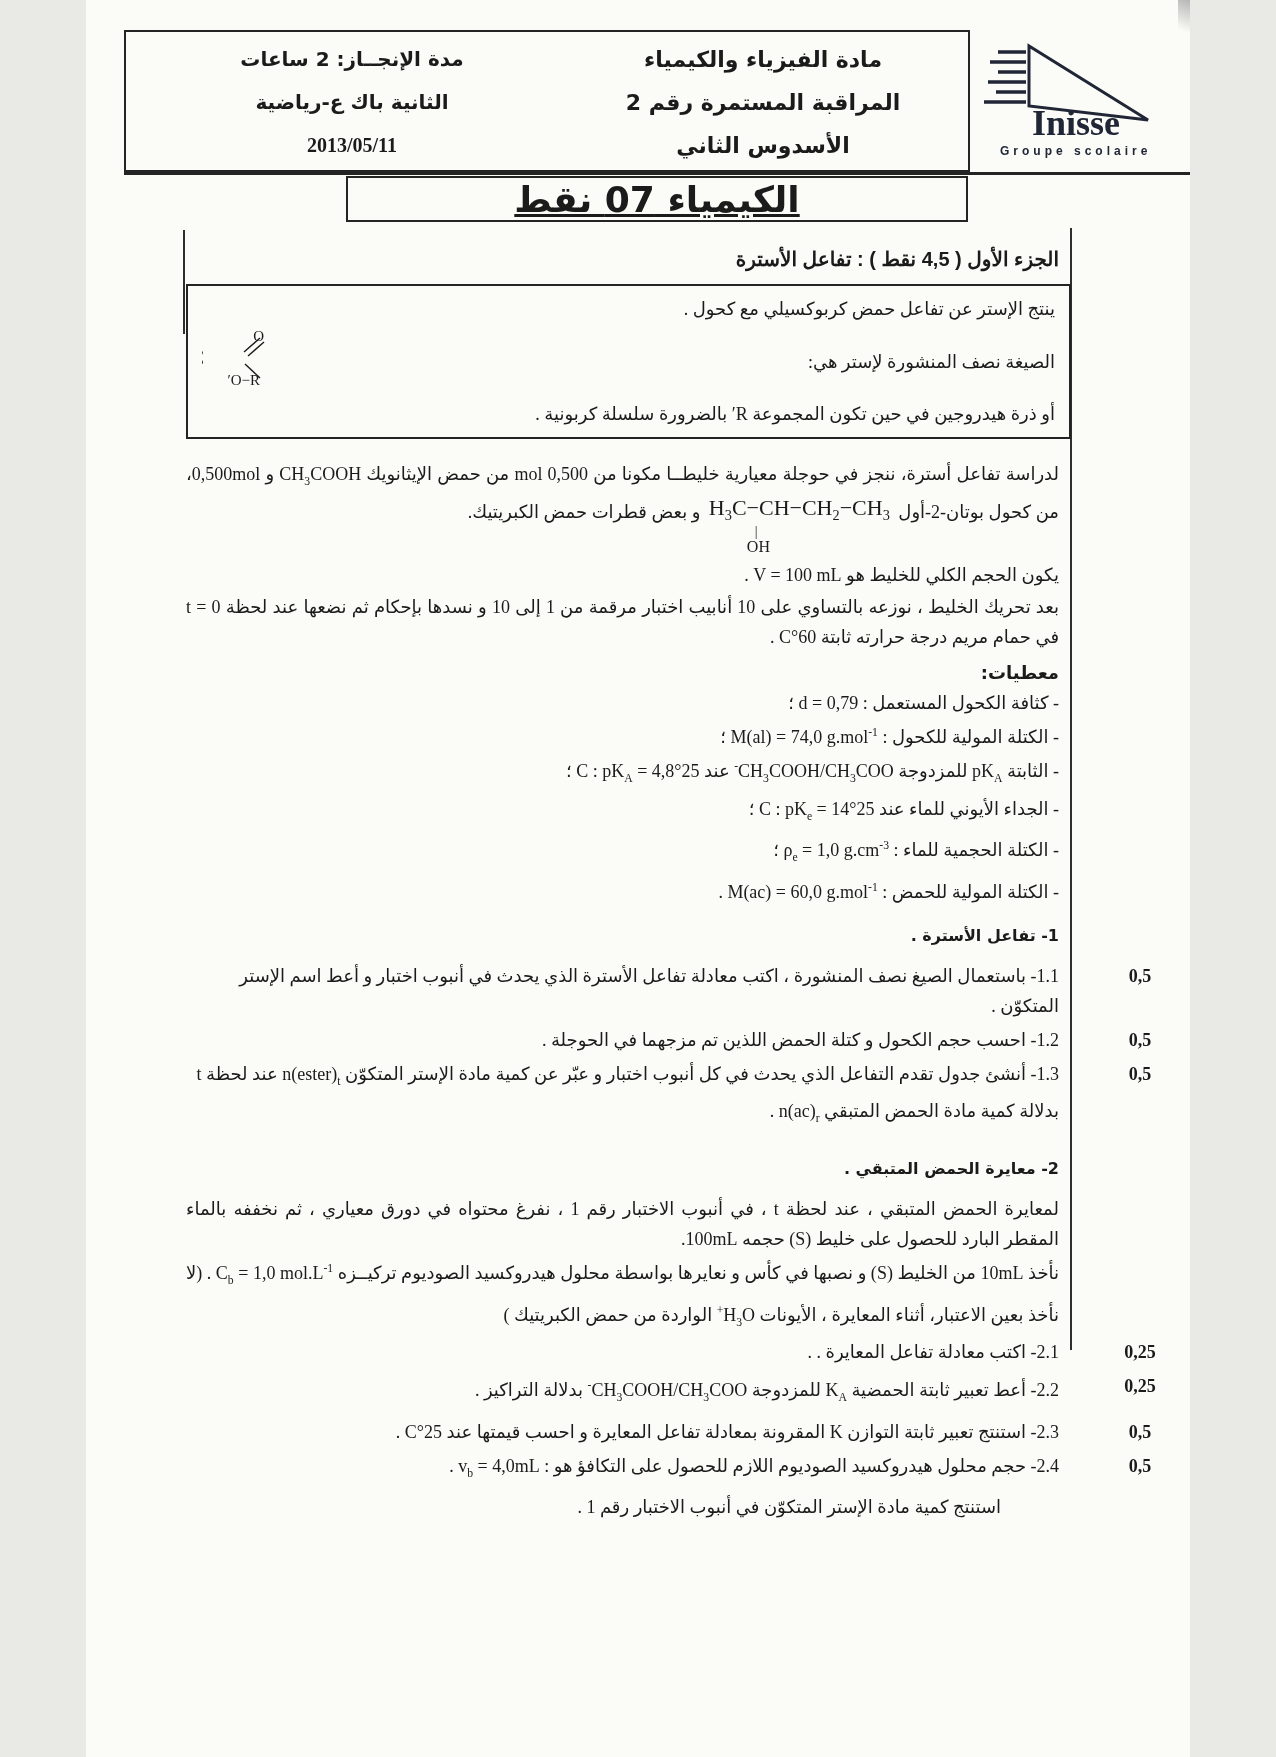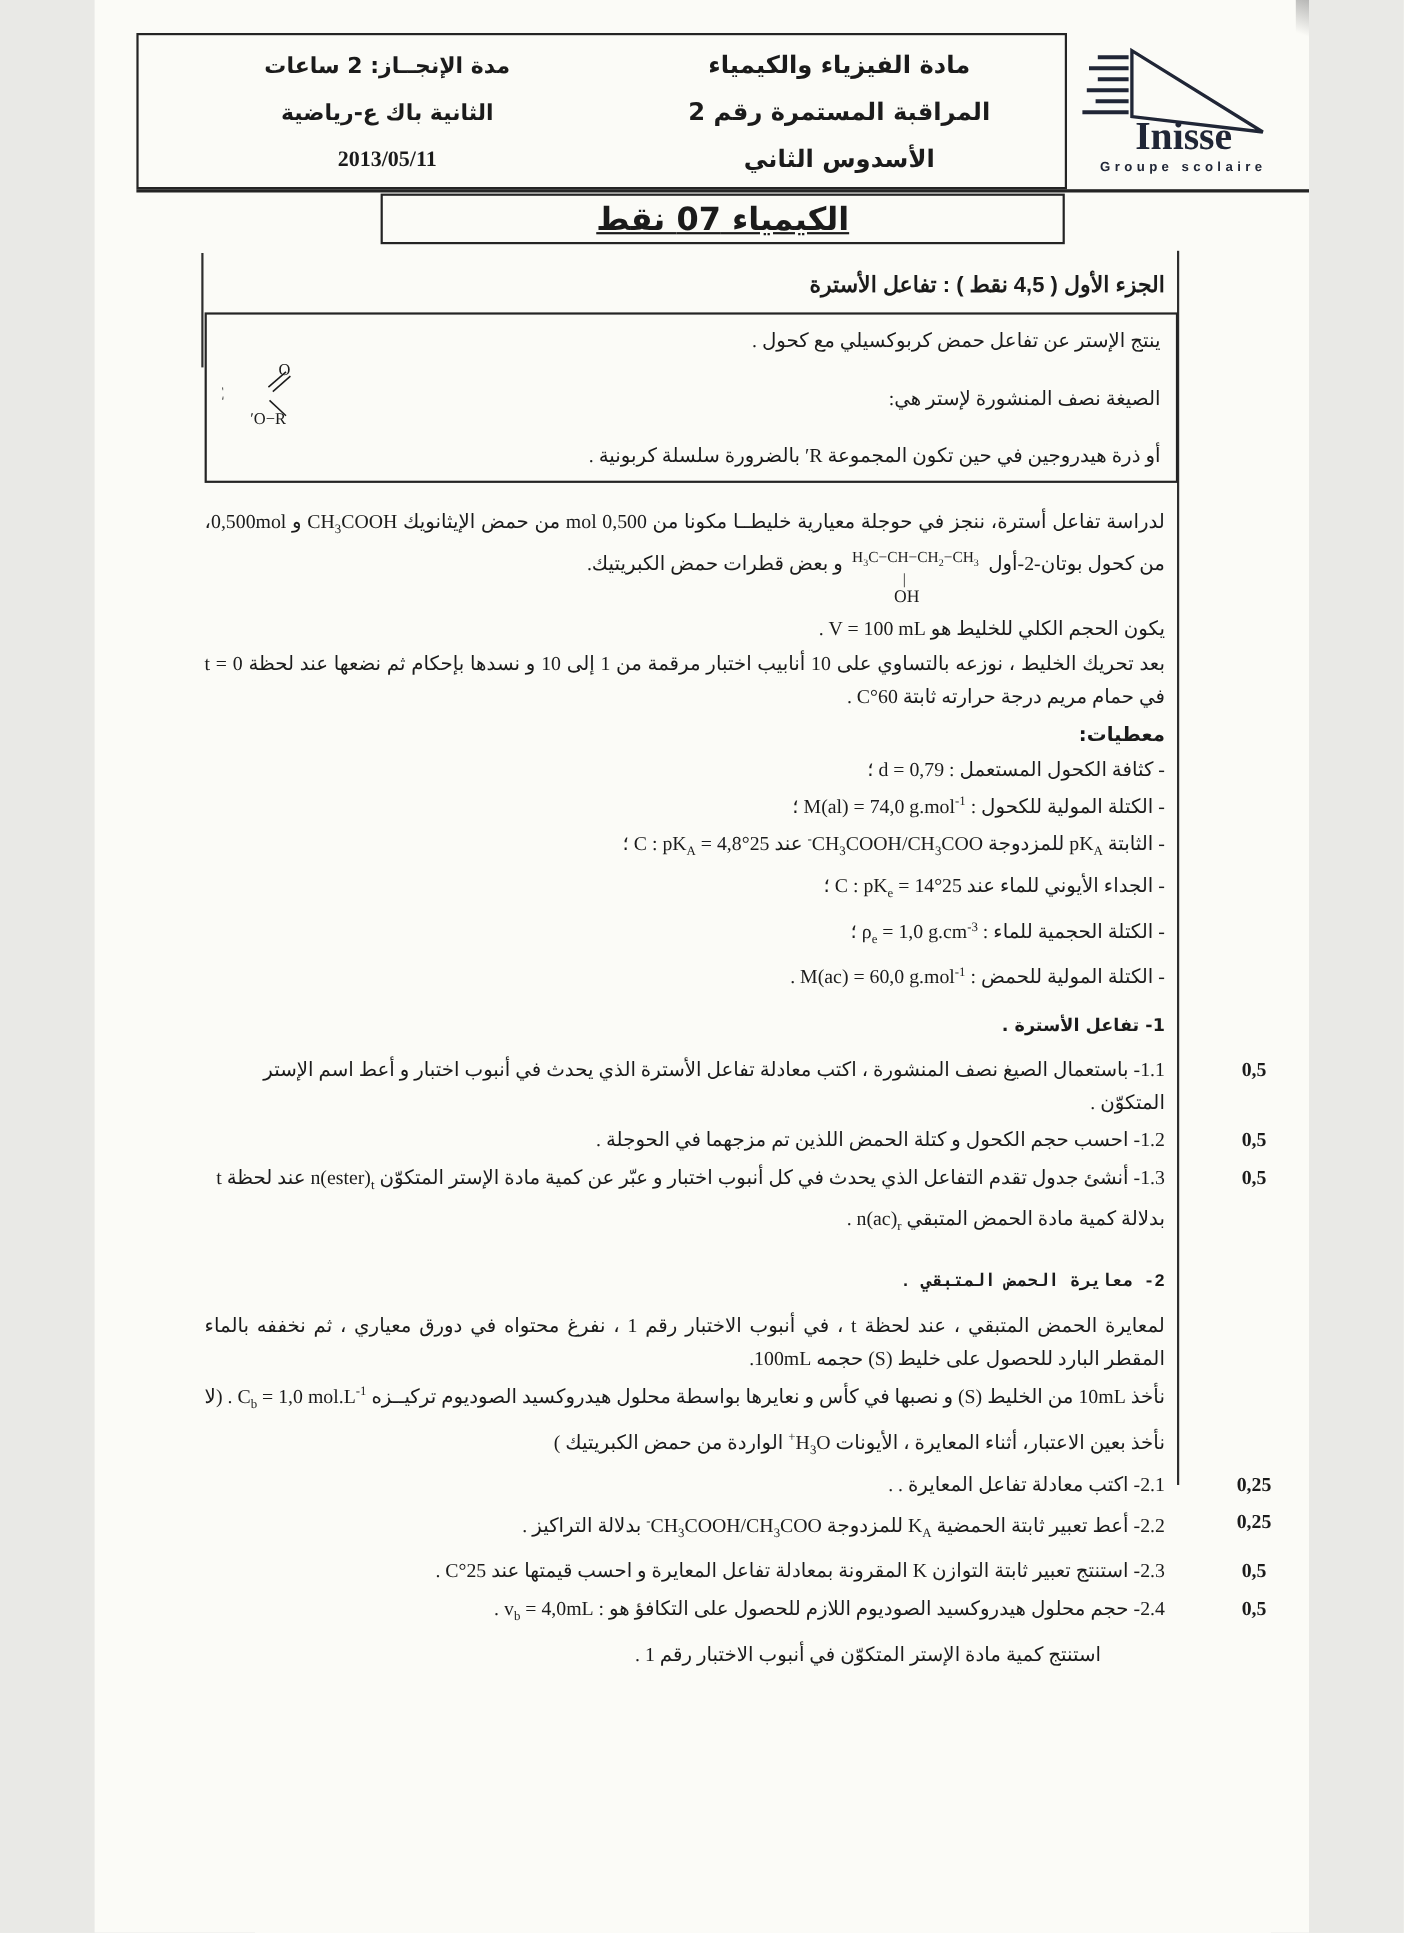--- a/index.html
+++ b/index.html
@@ -17,46 +17,46 @@
   .h-titles{ position:absolute; left:452px; top:6px; width:370px; direction:rtl; text-align:center;
              font-size:22px; line-height:43px; font-weight:bold; font-family:"DejaVu Sans",sans-serif; }
   .logo { position:absolute; left:890px; top:36px; }
   .logo-lines line { stroke:#202636; stroke-width:3.5; }
   .logo-tri { fill:none; stroke:#202636; stroke-width:3; }
   .logo-name { font-family:"Liberation Serif",serif; font-size:36px; font-weight:bold; fill:#202636; }
   .logo-sub  { font-family:"Liberation Sans",sans-serif; font-size:12px; font-weight:bold; letter-spacing:4px; fill:#202636; }
   .header-rule { position:absolute; left:38px; top:172px; width:1202px; height:3px; background:#242424; }
   .banner { position:absolute; left:260px; top:176px; width:622px; height:46px; border:2px solid #242424;
             background:#fbfbf7; display:flex; align-items:center; justify-content:center; }
-  .banner-title { direction:rtl; font-family:"DejaVu Sans",sans-serif; font-size:29px; font-weight:bold; text-decoration:underline; }
+  .banner-title { direction:rtl; font-family:"DejaVu Sans",sans-serif; font-size:36px; font-weight:bold; text-decoration:underline; }
   
   .rule-left  { position:absolute; left:97px;  top:230px; width:2px; height:104px;  background:#2e2e2e; }
   .rule-right { position:absolute; left:984px; top:228px; width:2px; height:1122px; background:#2e2e2e; }
   .scan-artifact { position:absolute; right:0; top:0; width:12px; height:44px;
                    background:linear-gradient(200deg,#8a8a8a,rgba(0,0,0,0) 70%); opacity:.6; }
   
   .content { position:absolute; left:100px; top:234px; width:975px; font-size:18px; line-height:30px; }
   .block   { direction:rtl; width:885px; text-align:right; padding-right:12px; }
   .part-heading { font-weight:bold; font-size:20px; margin:10px 0; font-family:Liberation Sans, sans-serif; }
   .intro-box { border:2px solid #242424; padding:8px 14px; }
   .ib-line2 { display:flex; direction:rtl; align-items:center; justify-content:space-between; gap:10px; padding:2px 0; }
   .bond line { stroke:#1b1b1b; stroke-width:1.4; }
   .chem-main { font-family:"Liberation Serif",serif; font-size:18px; fill:#1b1b1b; }
   .chem-sub  { font-family:"Liberation Serif",serif; font-size:15px; fill:#1b1b1b; }
   .para { text-align:justify; }
   .setup { margin-top:20px; }
   .butanol { display:inline-block; vertical-align:top; direction:ltr; text-align:left; margin:0 4px; }
-  .b-chain { display:block; line-height:22px; font-size:14px; }
+  .b-chain { display:block; line-height:22px; font-size:22px; }
   .b-bond  { display:block; line-height:12px; font-size:14px; padding-left:46px; }
   .b-oh    { display:block; line-height:18px; font-size:16px; padding-left:38px; }
   .volume-line { margin-top:4px; }
   .distribute { margin-top:2px; }
   .data-label { font-weight:bold; margin-top:6px; font-family:"DejaVu Sans",sans-serif; }
   .sec-title { font-weight:bold; font-size:16px; margin:14px 0 10px; font-family:"DejaVu Sans",sans-serif; }
-  .s2 { margin-top:20px;font-family:Liberation Mono, monospace; }
+  .s2 { margin-top:20px; }
   .q-row { display:grid; grid-template-columns:885px 90px; direction:ltr; margin-bottom:4px; }
   .q-text { grid-column:1; direction:rtl; text-align:right; padding-right:12px; }
   .q-indent { padding-right:70px; }
   .q-mark { grid-column:2; text-align:center; font-weight:bold; font-size:18px; line-height:30px;
             font-family:"Liberation Serif",serif; align-self:start;margin-left:48px; }
   sub, sup { font-size:0.65em; }
 </style>
 </head>
 <body>
 

